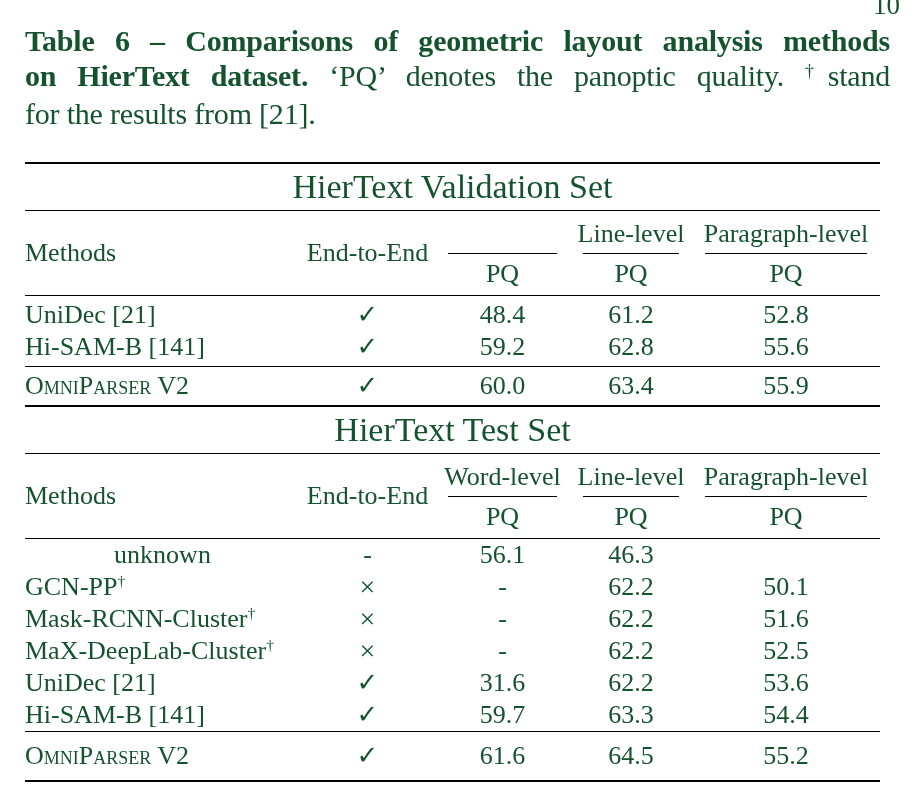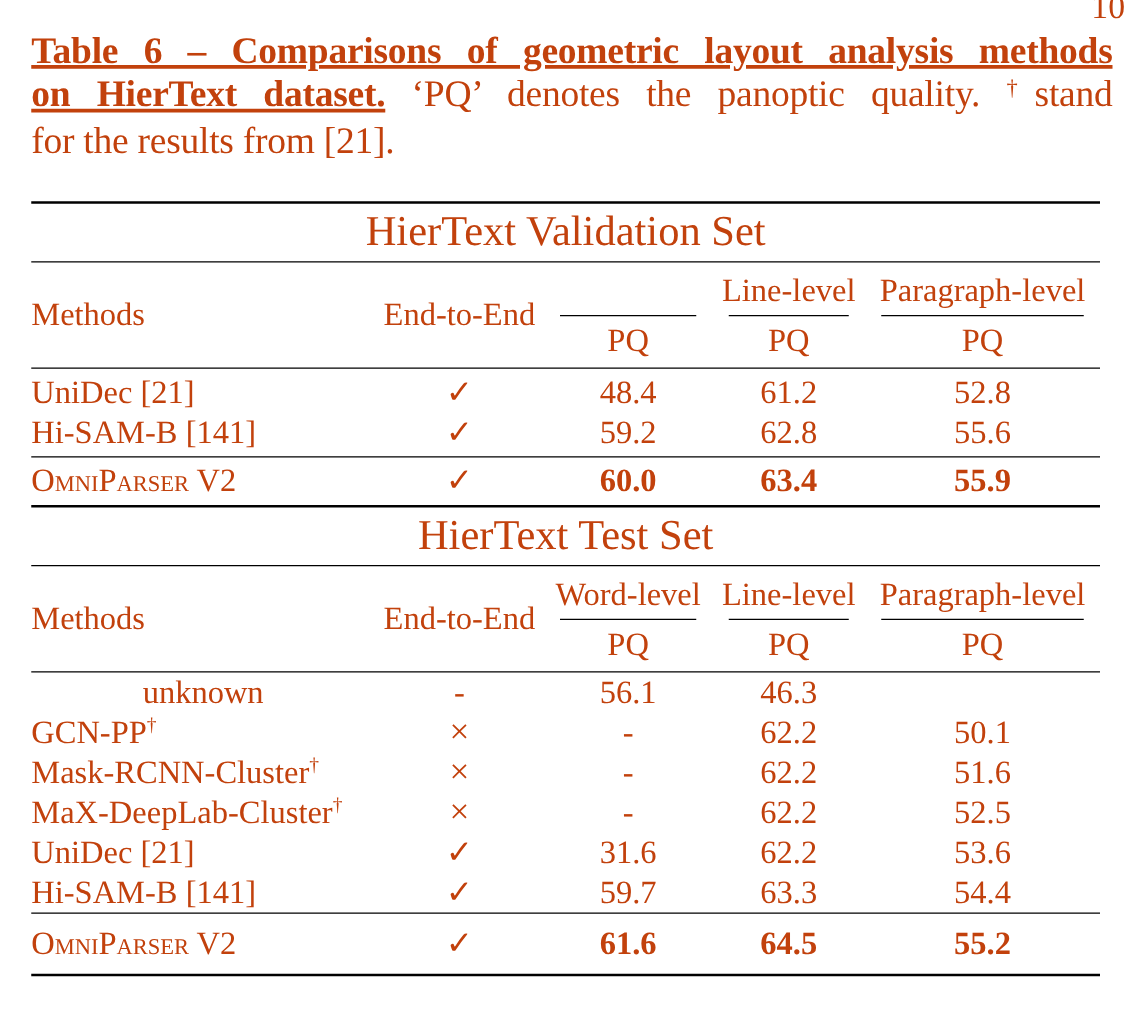--- a/index.html
+++ b/index.html
@@ -1,25 +1,25 @@
 <!DOCTYPE html>
 <html><head>
 <meta charset="utf-8">
 <style>
   html,body { margin:0; padding:0; background:#ffffff; }
   .page {
     position:relative; width:916px; height:812px; background:#fff; overflow:hidden;
-    font-family:"Liberation Serif","DejaVu Serif",serif; color:#c2410c;
+    font-family:"Liberation Serif","DejaVu Serif",serif; color:#14532d;
   }
   .pageno { position:absolute; top:-10px; right:16px; font-size:27px; }
 
   .caption { margin:24px 26px 0 25px; font-size:30px; line-height:34.5px; letter-spacing:-0.2px; }
   .cap-line { white-space:normal; }
   .jline { text-align:justify; text-align-last:justify; }
-  .caption b { font-weight:bold;text-decoration:underline; }
+  .caption b { font-weight:bold; }
   sup.dag { font-size:0.60em; vertical-align:baseline; position:relative; top:-0.48em; }
 
   .tbl { margin-left:25px; width:855px; margin-top:30px; font-size:26px; }
   .rule { border:none; border-top:2.5px solid #000; margin:0; height:0; }
   .rule.thin { border-top-width:1.6px; }
 
   .stitle { height:46px; display:flex; align-items:center; justify-content:center; font-size:34px; }
 
   .thead, .trow { display:grid; grid-template-columns:275px 135px 135px 122px 188px; }
   .thead { grid-template-rows:43px 41px; }
@@ -33,21 +33,21 @@
   .s0 { grid-column:3; } .s1 { grid-column:4; } .s2 { grid-column:5; }
 
   .tbody { padding:3px 0; }
   .tbody.test { padding:0; }
   .fband { padding:3px 0; }
   .fband.tall { padding:8px 0; }
 
   .trow { height:32px; align-items:center; }
   .trow .c { text-align:center; }
   .trow .m { text-align:left; white-space:nowrap; }
-  .b { font-weight:bold; }
+  .b { font-weight:normal; }
   .sc { font-variant:small-caps; }
   .times { font-size:1.08em; }
   sup.rowdag { font-size:0.60em; vertical-align:baseline; position:relative; top:-0.52em; }
 </style>
 </head>
 <body>
 
 <div class="page">
 
   <div class="pageno">10</div>

